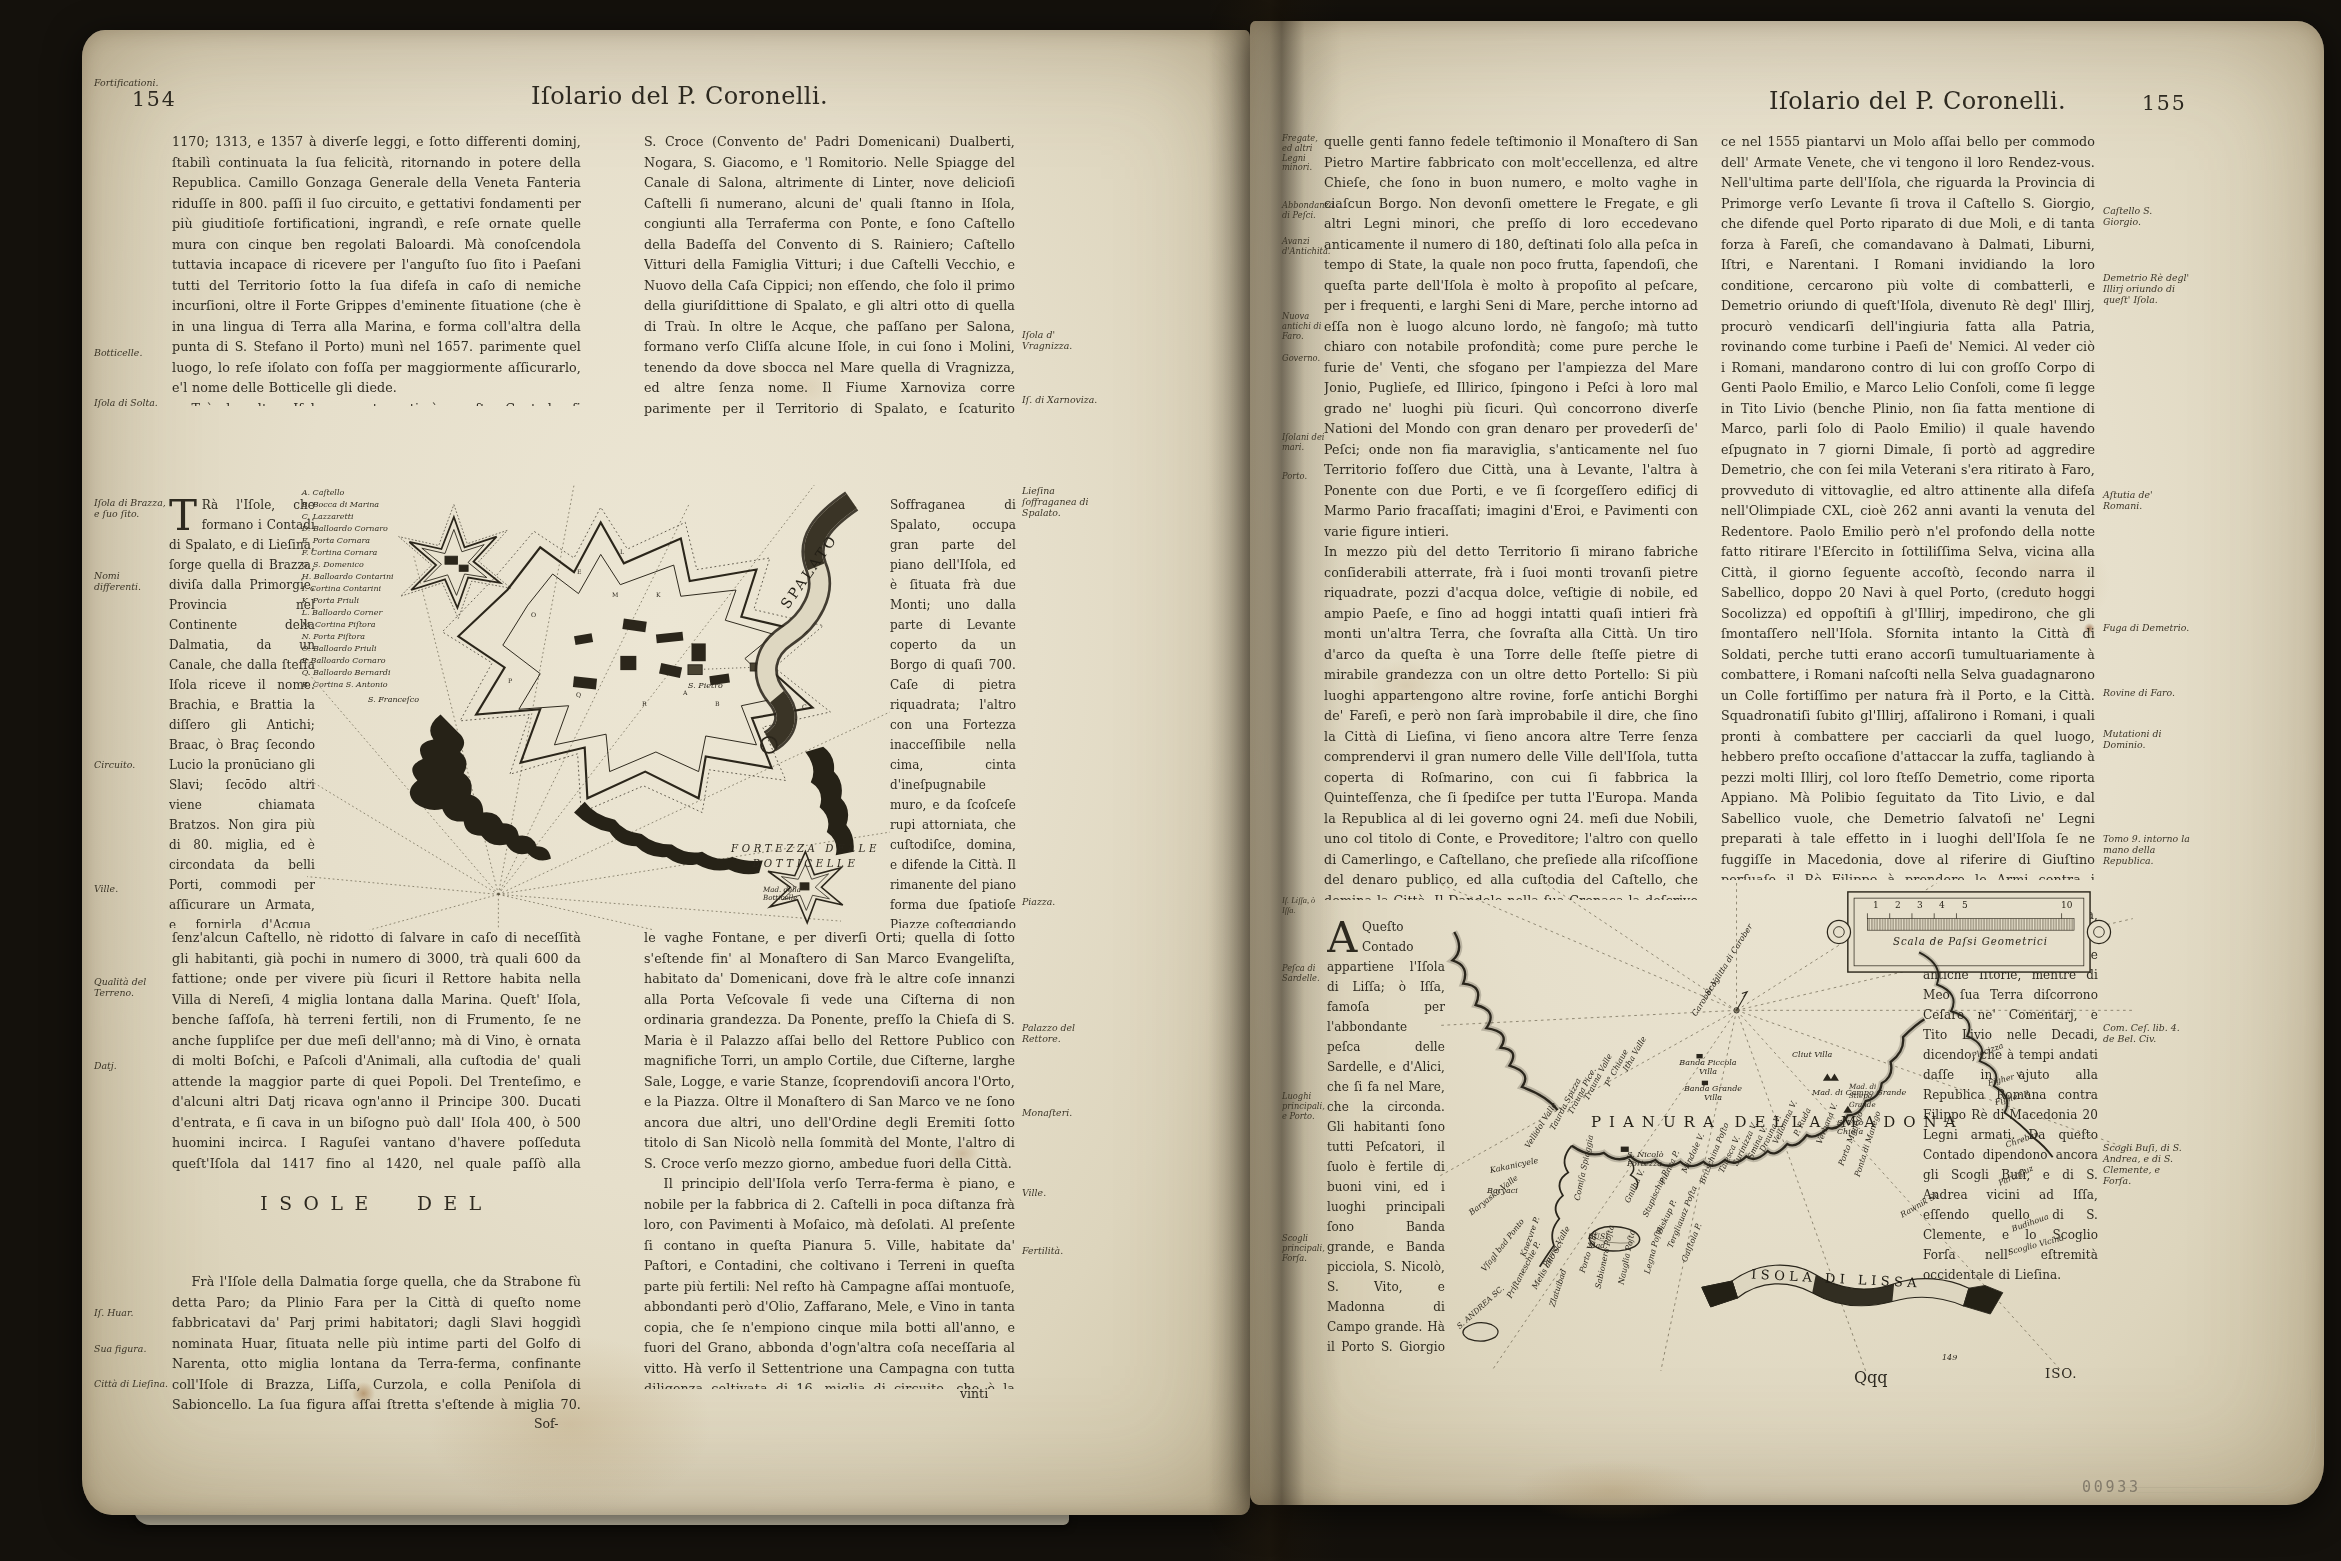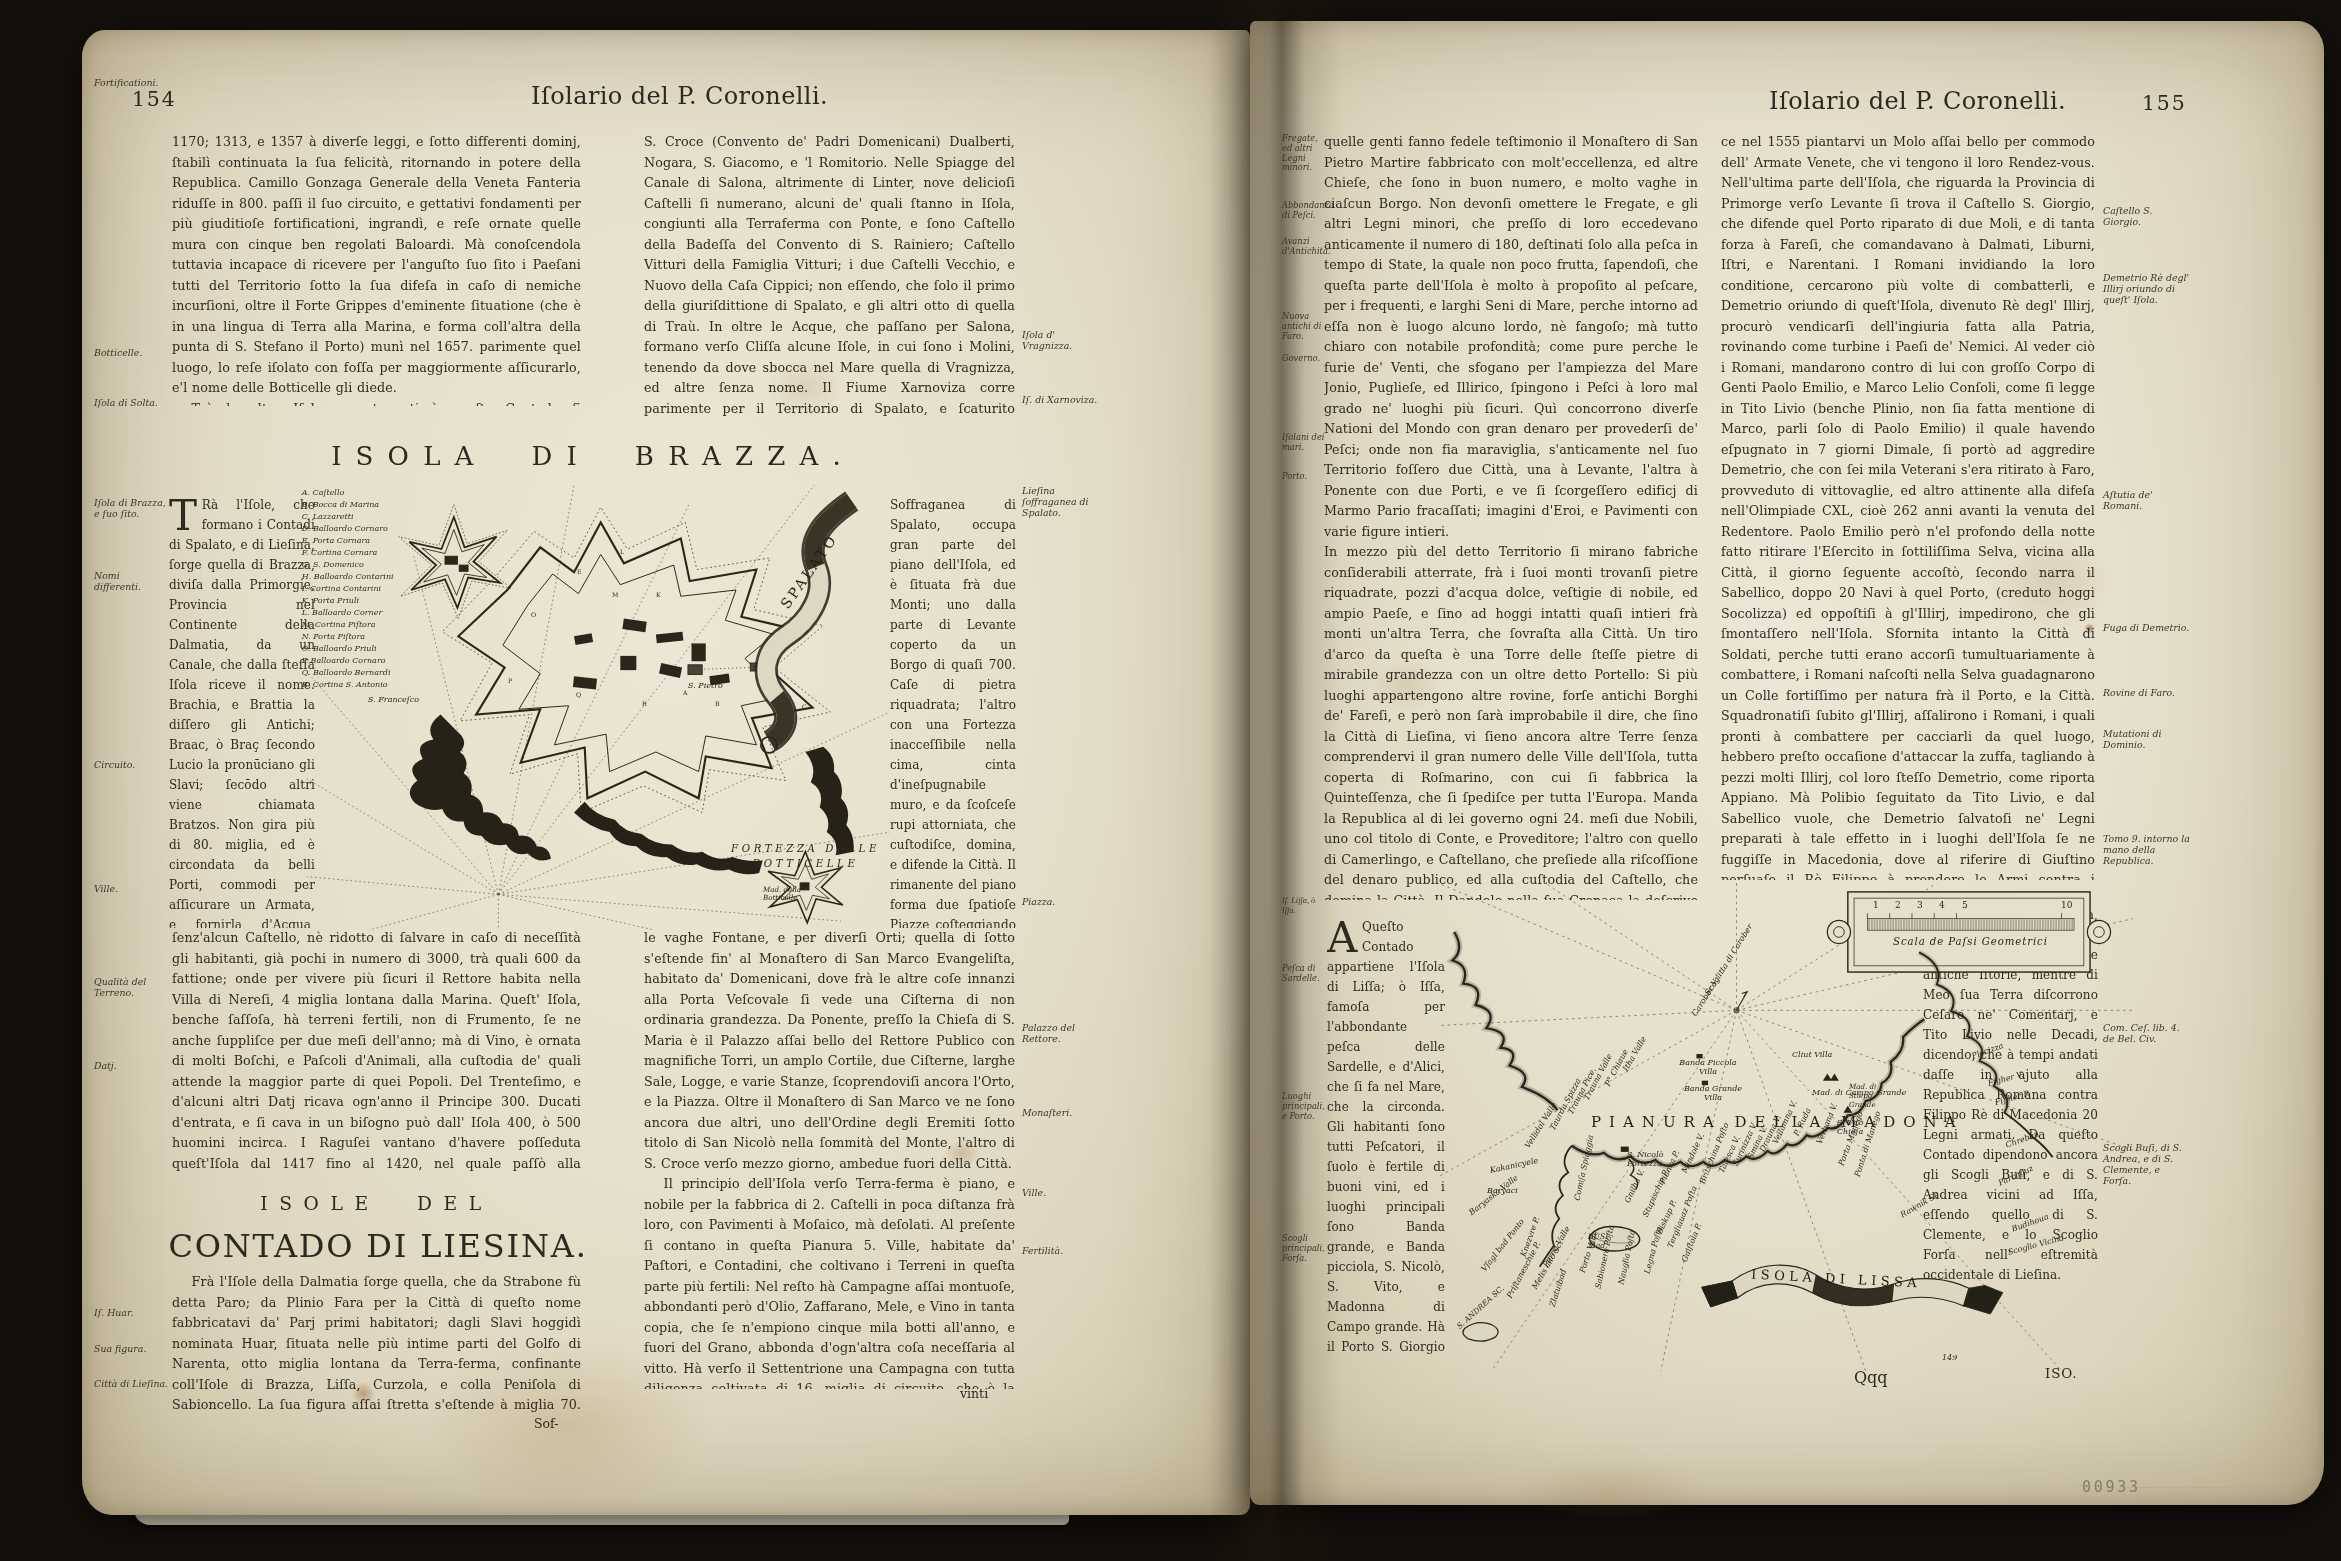--- a/index.html
+++ b/index.html
@@ -95,21 +95,20 @@
     </div>
 
   <div class="txt" style="left:172px;top:132px;width:409px;height:274px;">
     <p>1170; 1313, e 1357 à diverſe leggi, e ſotto differenti dominj, ſtabilì continuata la ſua felicità, ritornando in potere della Republica. Camillo Gonzaga Generale della Veneta Fanteria riduſſe in 800. paſſi il ſuo circuito, e gettativi fondamenti per più giuditioſe fortificationi, ingrandì, e reſe ornate quelle mura con cinque ben regolati Baloardi. Mà conoſcendola tuttavia incapace di ricevere per l'anguſto ſuo ſito i Paeſani tutti del Territorio ſotto la ſua difeſa in caſo di nemiche incurſioni, oltre il Forte Grippes d'eminente ſituatione (che è in una lingua di Terra alla Marina, e forma coll'altra della punta di S. Stefano il Porto) munì nel 1657. parimente quel luogo, lo reſe iſolato con foſſa per maggiormente aſſicurarlo, e'l nome delle Botticelle gli diede.</p>
     <p class="ind">Trà le altre Iſole appartenenti à queſto Contado ſi numerano l'Iſole di Solta, già detta Olynta colle Ville chiamate Inferiore, di Grocoti, Villa Superiore, parte dell'Iſola Bua, dove ſono Barche.</p>
   </div>
   <div class="txt" style="left:644px;top:132px;width:371px;height:289px;">
     <p>S. Croce (Convento de' Padri Domenicani) Dualberti, Nogara, S. Giacomo, e 'l Romitorio. Nelle Spiagge del Canale di Salona, altrimente di Linter, nove delicioſi Caſtelli ſi numerano, alcuni de' quali ſtanno in Iſola, congiunti alla Terraferma con Ponte, e ſono Caſtello della Badeſſa del Convento di S. Rainiero; Caſtello Vitturi della Famiglia Vitturi; i due Caſtelli Vecchio, e Nuovo della Caſa Cippici; non eſſendo, che ſolo il primo della giuriſdittione di Spalato, e gli altri otto di quella di Traù. In oltre le Acque, che paſſano per Salona, formano verſo Cliſſa alcune Iſole, in cui ſono i Molini, tenendo da dove sbocca nel Mare quella di Vragnizza, ed altre ſenza nome. Il Fiume Xarnoviza corre parimente per il Territorio di Spalato, e ſcaturito appena da' ſuoi fonti forma due Iſolette; ſcendendo poſcia verſo il Mare trà Saſſo, e Xarnoviza Nuova, l'altra maggiore ne coſtituiſce, dove non arrivano, che picciole Barche.</p>
   </div>
 
-  <div class="h-brazza" style="left:172px;top:441px;width:842px;">ISOLA DI BRAZZA.</div>
 
   <div class="txt narrow" style="left:169px;top:495px;width:146px;height:433px;">
     <p><span class="drop">T</span><span>Rà l'Iſole, che formano i Contadi di Spalato, e di Lieſina, ſorge quella di Brazza, diviſa dalla Primorgie, Provincia nel Continente della Dalmatia, da un Canale, che dalla ſteſſa Iſola riceve il nome. Brachia, e Brattia la diſſero gli Antichi; Braac, ò Braç ſecondo Lucio la pronūciano gli Slavi; ſecōdo altri viene chiamata Bratzos. Non gira più di 80. miglia, ed è circondata da belli Porti, commodi per aſſicurare un Armata, e fornirla d'Acqua, Legna, Vini, e carne. Hà ſotto di ſe 12. Ville</span></p>
   </div>
 
   <div class="map" style="left:307px;top:485px;width:583px;height:445px;">
     <svg width="583" height="445" viewBox="0 0 655 500">
       <g stroke="#57503c" stroke-width="0.7" stroke-dasharray="2 3" fill="none">
         <path d="M215,460 L0,210 M215,460 L0,330 M215,460 L0,440 M215,460 L70,500 M215,460 L215,500 M215,460 L390,500 M215,460 L600,490 M215,460 L655,390 M215,460 L655,255 M215,460 L570,0 M215,460 L430,20 M215,460 L300,0 M215,460 L120,80"></path>
       </g>
@@ -211,21 +210,20 @@
 
   <div class="txt" style="left:172px;top:928px;width:409px;height:246px;">
     <p>ſenz'alcun Caſtello, nè ridotto di ſalvare in caſo di neceſſità gli habitanti, già pochi in numero di 3000, trà quali 600 da fattione; onde per vivere più ſicuri il Rettore habita nella Villa di Nereſi, 4 miglia lontana dalla Marina. Queſt' Iſola, benche ſaſſoſa, hà terreni fertili, non di Frumento, ſe ne anche ſuppliſce per due meſi dell'anno; mà di Vino, è ornata di molti Boſchi, e Paſcoli d'Animali, alla cuſtodia de' quali attende la maggior parte di quei Popoli. Del Trenteſimo, e d'alcuni altri Datj ricava ogn'anno il Principe 300. Ducati d'entrata, e ſi cava in un biſogno può dall' Iſola 400, ò 500 huomini incirca. I Raguſei vantano d'havere poſſeduta queſt'Iſola dal 1417 fino al 1420, nel quale paſſò alla divotione della Republica di Venetia, che vi hà ſempre mandato al ſuo governo un Nobile con titolo di Conte ogni 32. meſi.</p>
   </div>
   <div class="txt" style="left:644px;top:928px;width:371px;height:461px;">
     <p>le vaghe Fontane, e per diverſi Orti; quella di ſotto s'eſtende fin' al Monaſtero di San Marco Evangeliſta, habitato da' Domenicani, dove frà le altre coſe innanzi alla Porta Veſcovale ſi vede una Ciſterna di non ordinaria grandezza. Da Ponente, preſſo la Chieſa di S. Maria è il Palazzo aſſai bello del Rettore Publico con magnifiche Torri, un amplo Cortile, due Ciſterne, larghe Sale, Logge, e varie Stanze, ſcoprendoviſi ancora l'Orto, e la Piazza. Oltre il Monaſtero di San Marco ve ne ſono ancora due altri, uno dell'Ordine degli Eremiti ſotto titolo di San Nicolò nella ſommità del Monte, l'altro di S. Croce verſo mezzo giorno, ambedue fuori della Città.</p>
     <p class="ind">Il principio dell'Iſola verſo Terra-ferma è piano, e nobile per la fabbrica di 2. Caſtelli in poca diſtanza frà loro, con Pavimenti à Moſaico, mà deſolati. Al preſente ſi contano in queſta Pianura 5. Ville, habitate da' Paſtori, e Contadini, che coltivano i Terreni in queſta parte più fertili: Nel reſto hà Campagne aſſai montuoſe, abbondanti però d'Olio, Zaffarano, Mele, e Vino in tanta copia, che ſe n'empiono cinque mila botti all'anno, e fuori del Grano, abbonda d'ogn'altra coſa neceſſaria al vitto. Hà verſo il Settentrione una Campagna con tutta diligenza coltivata di 16. miglia di circuito, che è la migliore di tutta l'Iſola, e vi ſono habitanti robuſti, vivaci, e talmente ſobrj nel vino, c'hanno per gran ribalderia il non beverlo temperato coll'acqua. Si contano in eſſa 11 Borghi, il minimo di 40 fuochi; i mezzani 120, alcuni 230, il maggiore 500. con Caſe grandi; e le rovine, che del continuo vi ſi ſcuoprono, fanno credere, che vi poſſa eſſere ſtata una Città aſſai bella. Emoli di queſto Borgo negli edificj delle habitationi, e delle Chieſe ſono 2. altri poſti alla Marina. Della liberalità</p>
   </div>
 
   <div class="h-isoledel" style="left:172px;top:1193px;width:409px;">ISOLE DEL</div>
-  <div class="h-contado" style="left:142px;top:1227px;width:472px;">CONTADO DI LIESINA.</div>
   <div class="txt" style="left:172px;top:1272px;width:409px;height:144px;">
     <p class="ind">Frà l'Iſole della Dalmatia ſorge quella, che da Strabone fù detta Paro; da Plinio Fara per la Città di queſto nome fabbricatavi da' Parj primi habitatori; dagli Slavi hoggidì nominata Huar, ſituata nelle più intime parti del Golfo di Narenta, otto miglia lontana da Terra-ferma, confinante coll'Iſole di Brazza, Liſſa, Curzola, e colla Peniſola di Sabioncello. La ſua figura aſſai ſtretta s'eſtende à miglia 70. in lunghezza, 16. nella maggiore larghezza, e 130 in circuito: La Città, che chiamaſi Lieſina, eretta in Veſcovado ad iſtanza di Bella Rè d'Ungheria, è</p>
   </div>
   <div class="catchword" style="left:534px;top:1416px;">Sof-</div>
   <div class="catchword" style="left:960px;top:1386px;">vinti</div>
 
   <div class="runtitle" style="left:1594px;top:87px;width:472px;">Iſolario del P. Coronelli.</div>
   <div class="pagenum" style="left:2142px;top:91px;">155</div>
 
   <div class="mcol mcol-tiny" style="left:1282px;width:43px;">

